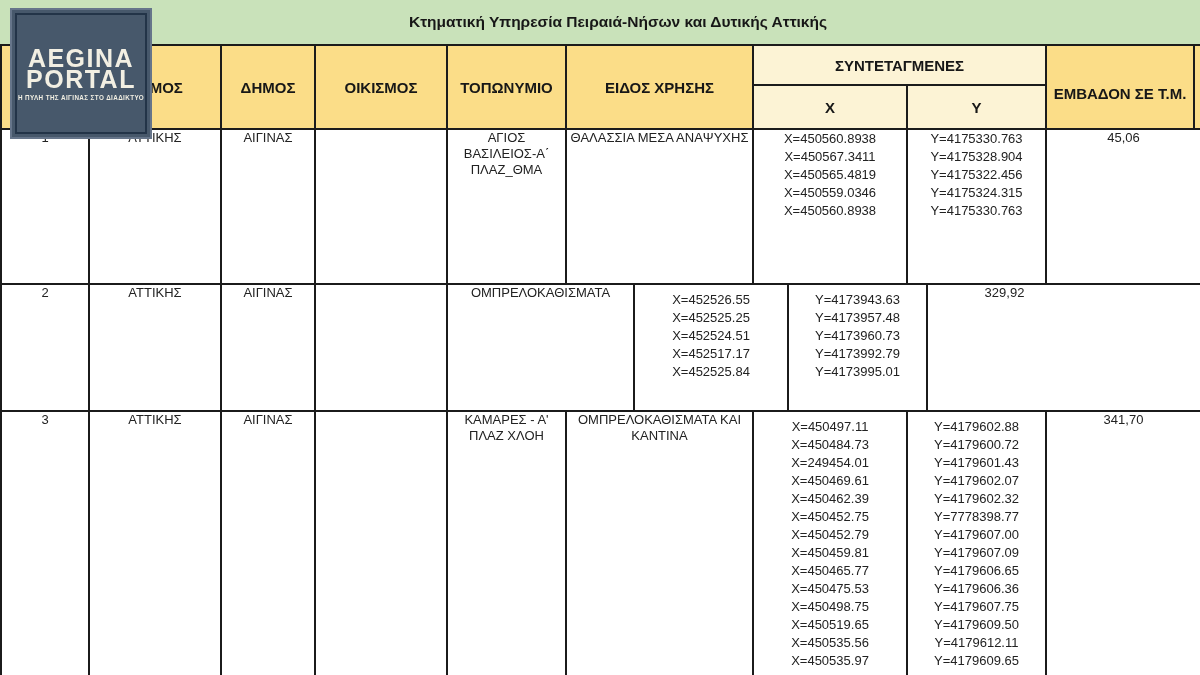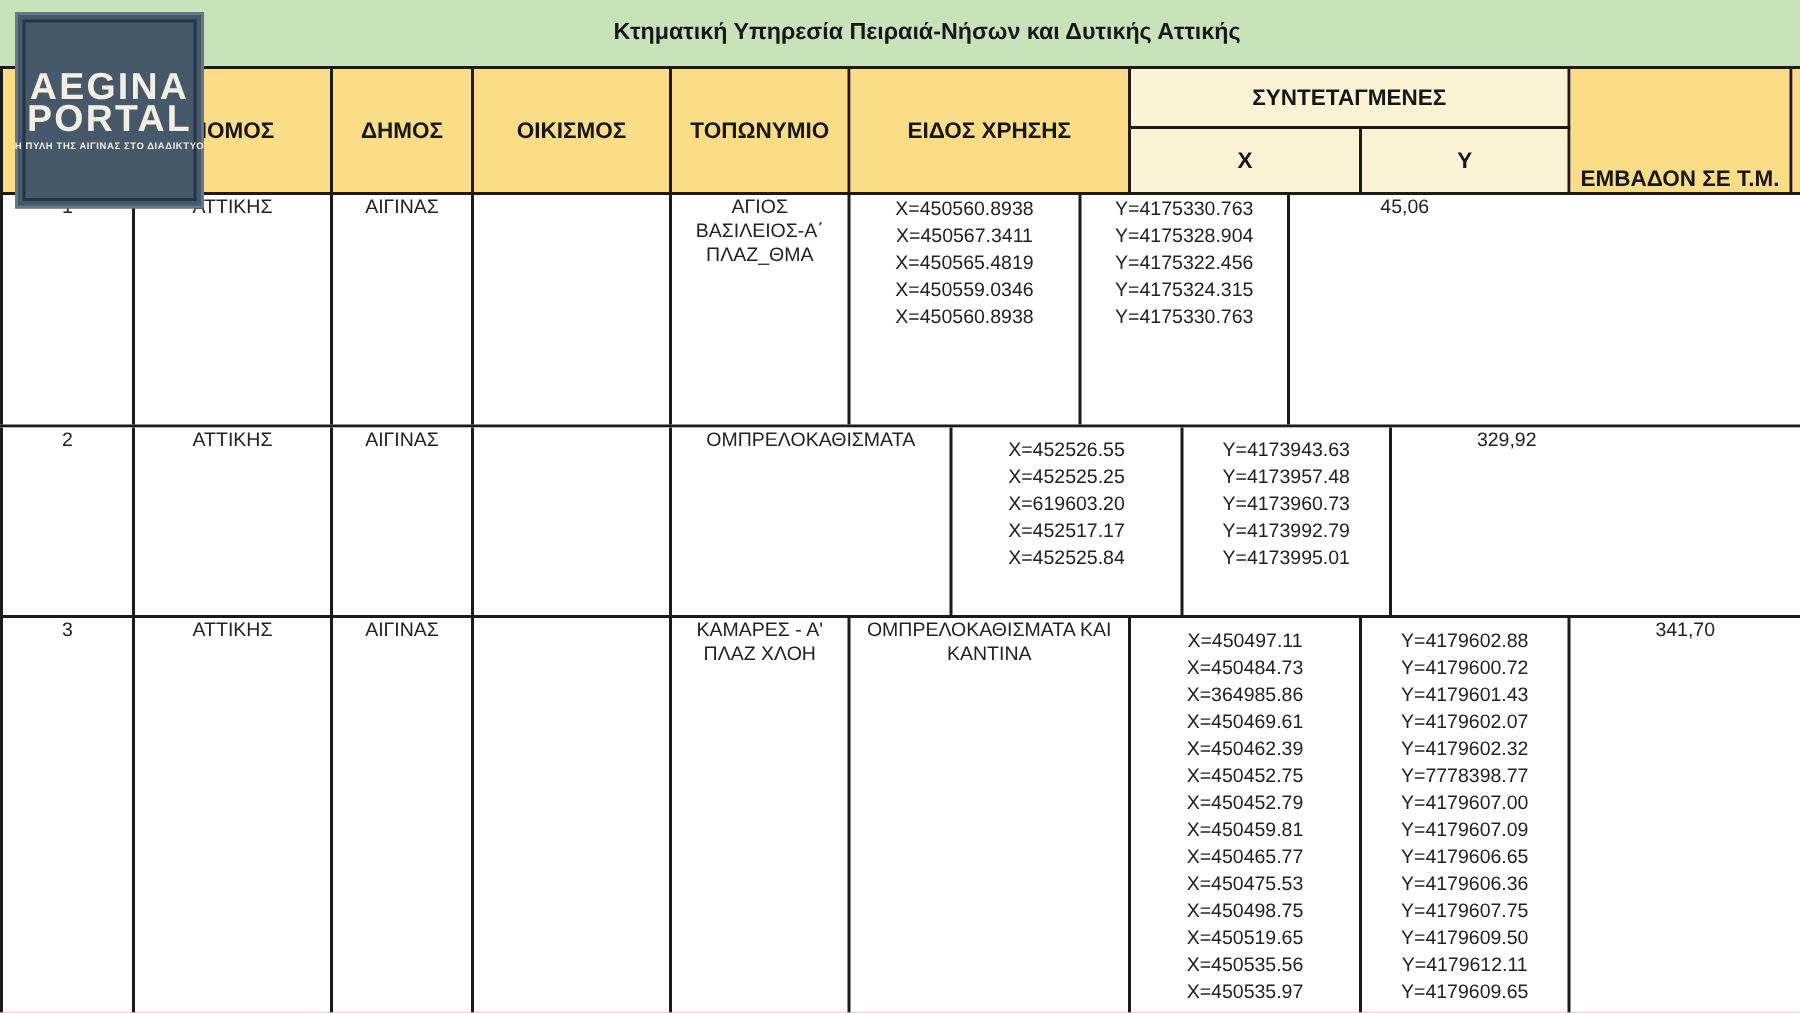--- a/index.html
+++ b/index.html
@@ -62,21 +62,21 @@
   }
   .coords-sub { display:flex; height:42px; }
   .sub-cell {
     background:var(--header-cream,#FCF3D5);
     border-right:2px solid var(--grid-border,#1b1b1b);
     display:flex; align-items:center; justify-content:center;
     font-weight:bold; font-size:15px; color:#171717;
   }
   .sub-x { width:154px; }
   .sub-y { width:139px; }
-  .hdr-emv { justify-content:flex-end; flex-direction:column; padding-top:13px; }
+  .hdr-emv { justify-content:center; flex-direction:column; padding-top:13px; }
 
   
   .body-row { border-bottom:2px solid var(--grid-border,#1b1b1b); background:#ffffff; }
   .bcell {
     display:flex; flex-direction:column;
     align-items:center;
     text-align:center;
     font-size:13px; color:#222222;
     line-height:16px;
     padding:0 3px;
@@ -84,21 +84,21 @@
   #rows .body-row:nth-child(1) { height:155px; }
   #rows .body-row:nth-child(2) { height:127px; }
   #rows .body-row:nth-child(3) { height:319px; }
   .coord-line { line-height:18px; white-space:nowrap; }
   #rows .body-row:nth-child(2) .coords,
   #rows .body-row:nth-child(3) .coords { justify-content:flex-start; padding-top:6px; }
 
   
   .logo {
     position:absolute; left:10px; top:8px;
-    width:126px; height:131px;
+    width:142px; height:131px;
     background:var(--logo-bg,#47586B);
     border:2px solid #66758A;
     z-index:5;
     padding-left:16px;
   }
   .logo-inner-frame {
     position:absolute; inset:3px;
     border:2px solid var(--logo-frame,#233448);
     pointer-events:none;
   }
@@ -147,20 +147,21 @@
       <div class="cell col-sliver hdr"></div>
     </div>
 
     <div id="rows">
   <div class="body-row">
     <div class="cell col-index bcell">1</div>
     <div class="cell col-nomos bcell">ΑΤΤΙΚΗΣ</div>
     <div class="cell col-dimos bcell">ΑΙΓΙΝΑΣ</div>
     <div class="cell col-oik bcell"></div>
     <div class="cell col-top bcell">ΑΓΙΟΣ ΒΑΣΙΛΕΙΟΣ-Α΄ ΠΛΑΖ_ΘΜΑ</div>
+    <div class="cell col-eidos bcell">ΘΑΛΑΣΣΙΑ ΜΕΣΑ ΑΝΑΨΥΧΗΣ</div>
     <div class="cell col-x bcell coords">
             <div class="coord-line">X=450560.8938</div>
             <div class="coord-line">X=450567.3411</div>
             <div class="coord-line">X=450565.4819</div>
             <div class="coord-line">X=450559.0346</div>
             <div class="coord-line">X=450560.8938</div>
           </div>
     <div class="cell col-y bcell coords">
             <div class="coord-line">Y=4175330.763</div>
             <div class="coord-line">Y=4175328.904</div>
@@ -173,21 +174,21 @@
 
   <div class="body-row">
     <div class="cell col-index bcell">2</div>
     <div class="cell col-nomos bcell">ΑΤΤΙΚΗΣ</div>
     <div class="cell col-dimos bcell">ΑΙΓΙΝΑΣ</div>
     <div class="cell col-oik bcell"></div>
     <div class="cell col-eidos bcell">ΟΜΠΡΕΛΟΚΑΘΙΣΜΑΤΑ</div>
     <div class="cell col-x bcell coords">
             <div class="coord-line">X=452526.55</div>
             <div class="coord-line">X=452525.25</div>
-            <div class="coord-line">X=619603.20</div>
+            <div class="coord-line">X=452524.51</div>
             <div class="coord-line">X=452517.17</div>
             <div class="coord-line">X=452525.84</div>
           </div>
     <div class="cell col-y bcell coords">
             <div class="coord-line">Y=4173943.63</div>
             <div class="coord-line">Y=4173957.48</div>
             <div class="coord-line">Y=4173960.73</div>
             <div class="coord-line">Y=4173992.79</div>
             <div class="coord-line">Y=4173995.01</div>
           </div>
@@ -197,21 +198,21 @@
   <div class="body-row">
     <div class="cell col-index bcell">3</div>
     <div class="cell col-nomos bcell">ΑΤΤΙΚΗΣ</div>
     <div class="cell col-dimos bcell">ΑΙΓΙΝΑΣ</div>
     <div class="cell col-oik bcell"></div>
     <div class="cell col-top bcell">ΚΑΜΑΡΕΣ - Α' ΠΛΑΖ ΧΛΟΗ</div>
     <div class="cell col-eidos bcell">ΟΜΠΡΕΛΟΚΑΘΙΣΜΑΤΑ ΚΑΙ ΚΑΝΤΙΝΑ</div>
     <div class="cell col-x bcell coords">
             <div class="coord-line">X=450497.11</div>
             <div class="coord-line">X=450484.73</div>
-            <div class="coord-line">X=364985.86</div>
+            <div class="coord-line">X=249454.01</div>
             <div class="coord-line">X=450469.61</div>
             <div class="coord-line">X=450462.39</div>
             <div class="coord-line">X=450452.75</div>
             <div class="coord-line">X=450452.79</div>
             <div class="coord-line">X=450459.81</div>
             <div class="coord-line">X=450465.77</div>
             <div class="coord-line">X=450475.53</div>
             <div class="coord-line">X=450498.75</div>
             <div class="coord-line">X=450519.65</div>
             <div class="coord-line">X=450535.56</div>

